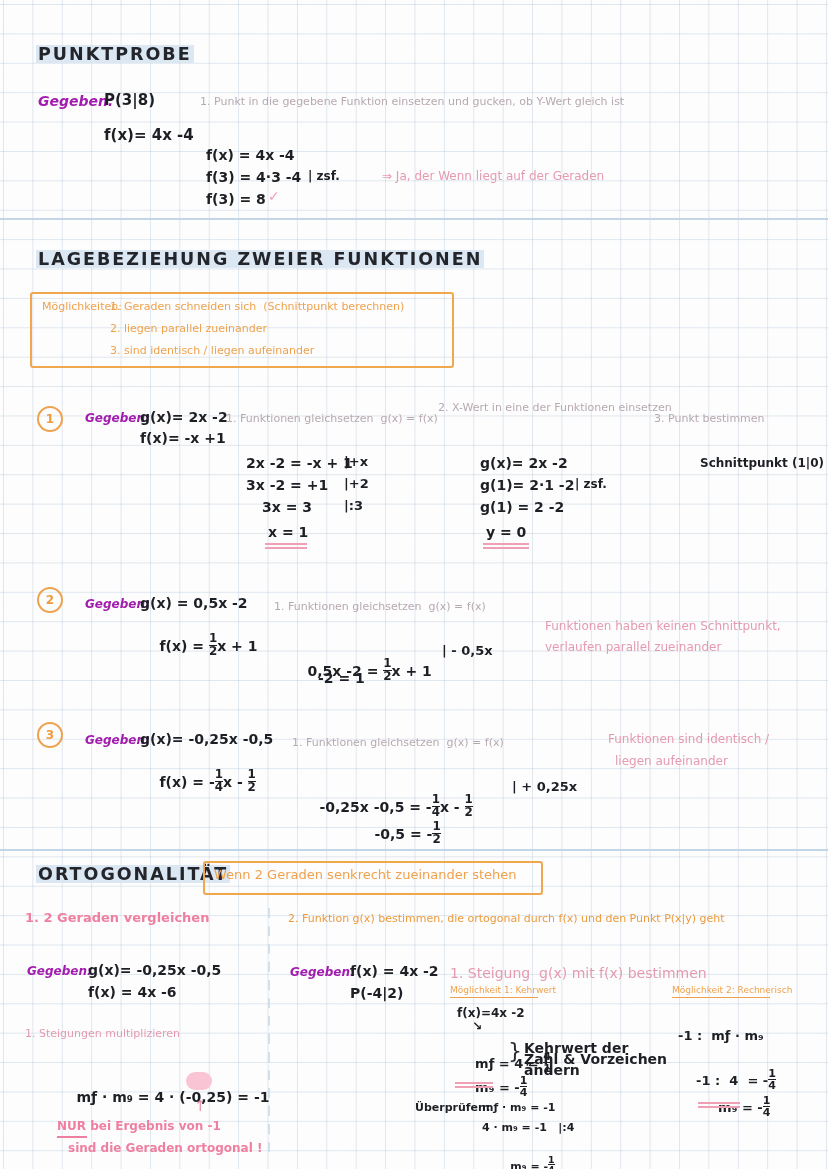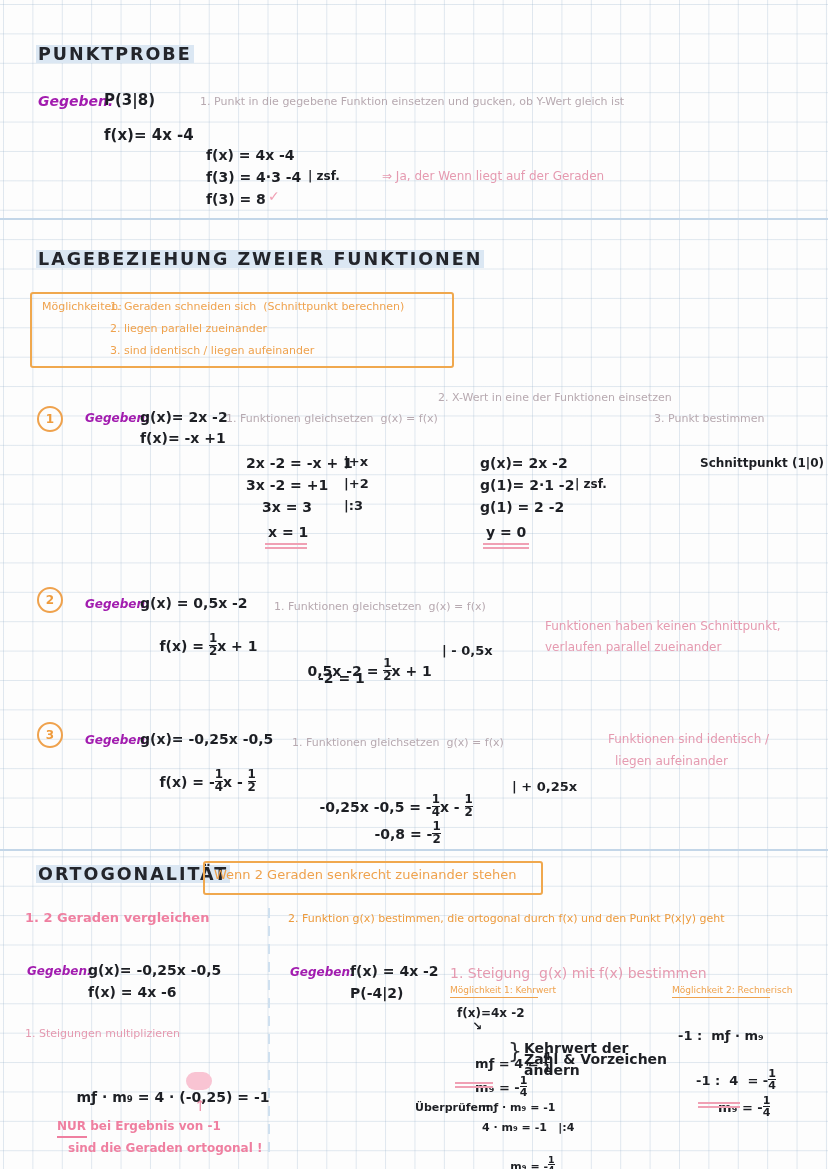--- a/index.html
+++ b/index.html
@@ -130,21 +130,21 @@
   <div class="t hw orange s11" style="left:110px;top:301px;">1. Geraden schneiden sich  (Schnittpunkt berechnen)</div>
   <div class="t hw orange s11" style="left:110px;top:323px;">2. liegen parallel zueinander</div>
   <div class="t hw orange s11" style="left:110px;top:345px;">3. sind identisch / liegen aufeinander</div>
 
   <div class="circnum" style="left:37px;top:406px;">1</div>
   <div class="t hw blue s12" style="left:85px;top:412px;">Gegeben:</div>
   <div class="t hw black s14" style="left:140px;top:409px;">g(x)= 2x -2</div>
   <div class="t hw black s14" style="left:140px;top:430px;">f(x)= -x +1</div>
 
   <div class="t hw grey s11" style="left:226px;top:413px;">1. Funktionen gleichsetzen  g(x) = f(x)</div>
-  <div class="t hw grey s11" style="left:438px;top:392px;">2. X-Wert in eine der Funktionen einsetzen</div>
+  <div class="t hw grey s11" style="left:438px;top:402px;">2. X-Wert in eine der Funktionen einsetzen</div>
   <div class="t hw grey s11" style="left:654px;top:413px;">3. Punkt bestimmen</div>
 
   <div class="t hw black s14" style="left:246px;top:455px;">2x -2 = -x + 1</div>
   <div class="t hw black s14" style="left:246px;top:477px;">3x -2 = +1</div>
   <div class="t hw black s14" style="left:262px;top:499px;">3x = 3</div>
   <div class="t hw black s14" style="left:268px;top:524px;">x = 1</div>
   <div class="dul" style="left:265px;top:543px;width:42px;"></div>
   <div class="dul" style="left:265px;top:547px;width:42px;"></div>
 
   <div class="t hw black s13" style="left:344px;top:455px;">|+x</div>
@@ -187,21 +187,21 @@
     <span>f(x) = -</span><span class="fr"><span class="n">1</span><span class="d">4</span></span><span>x - </span><span class="fr"><span class="n">1</span><span class="d">2</span></span>
   </div>
 
   <div class="t hw grey s11" style="left:292px;top:737px;">1. Funktionen gleichsetzen  g(x) = f(x)</div>
 
   <div class="t hw black s14" style="left:300px;top:778px;">
     <span>-0,25x -0,5 = -</span><span class="fr"><span class="n">1</span><span class="d">4</span></span><span>x - </span><span class="fr"><span class="n">1</span><span class="d">2</span></span>
   </div>
   <div class="t hw black s13" style="left:512px;top:780px;">| + 0,25x</div>
   <div class="t hw black s14" style="left:355px;top:805px;">
-    <span>-0,8 = -</span><span class="fr"><span class="n">1</span><span class="d">2</span></span>
+    <span>-0,5 = -</span><span class="fr"><span class="n">1</span><span class="d">2</span></span>
   </div>
 
   <div class="t hw pink s12" style="left:608px;top:733px;">Funktionen sind identisch /</div>
   <div class="t hw pink s12" style="left:615px;top:755px;">liegen aufeinander</div>
 
   <div class="rule" style="top:849px;"></div>
 
   <div class="t head" style="left:36px;top:864px;">ORTOGONALITÄT</div>
 
   <div class="obox" style="left:203px;top:861px;width:336px;height:30px;"></div>

